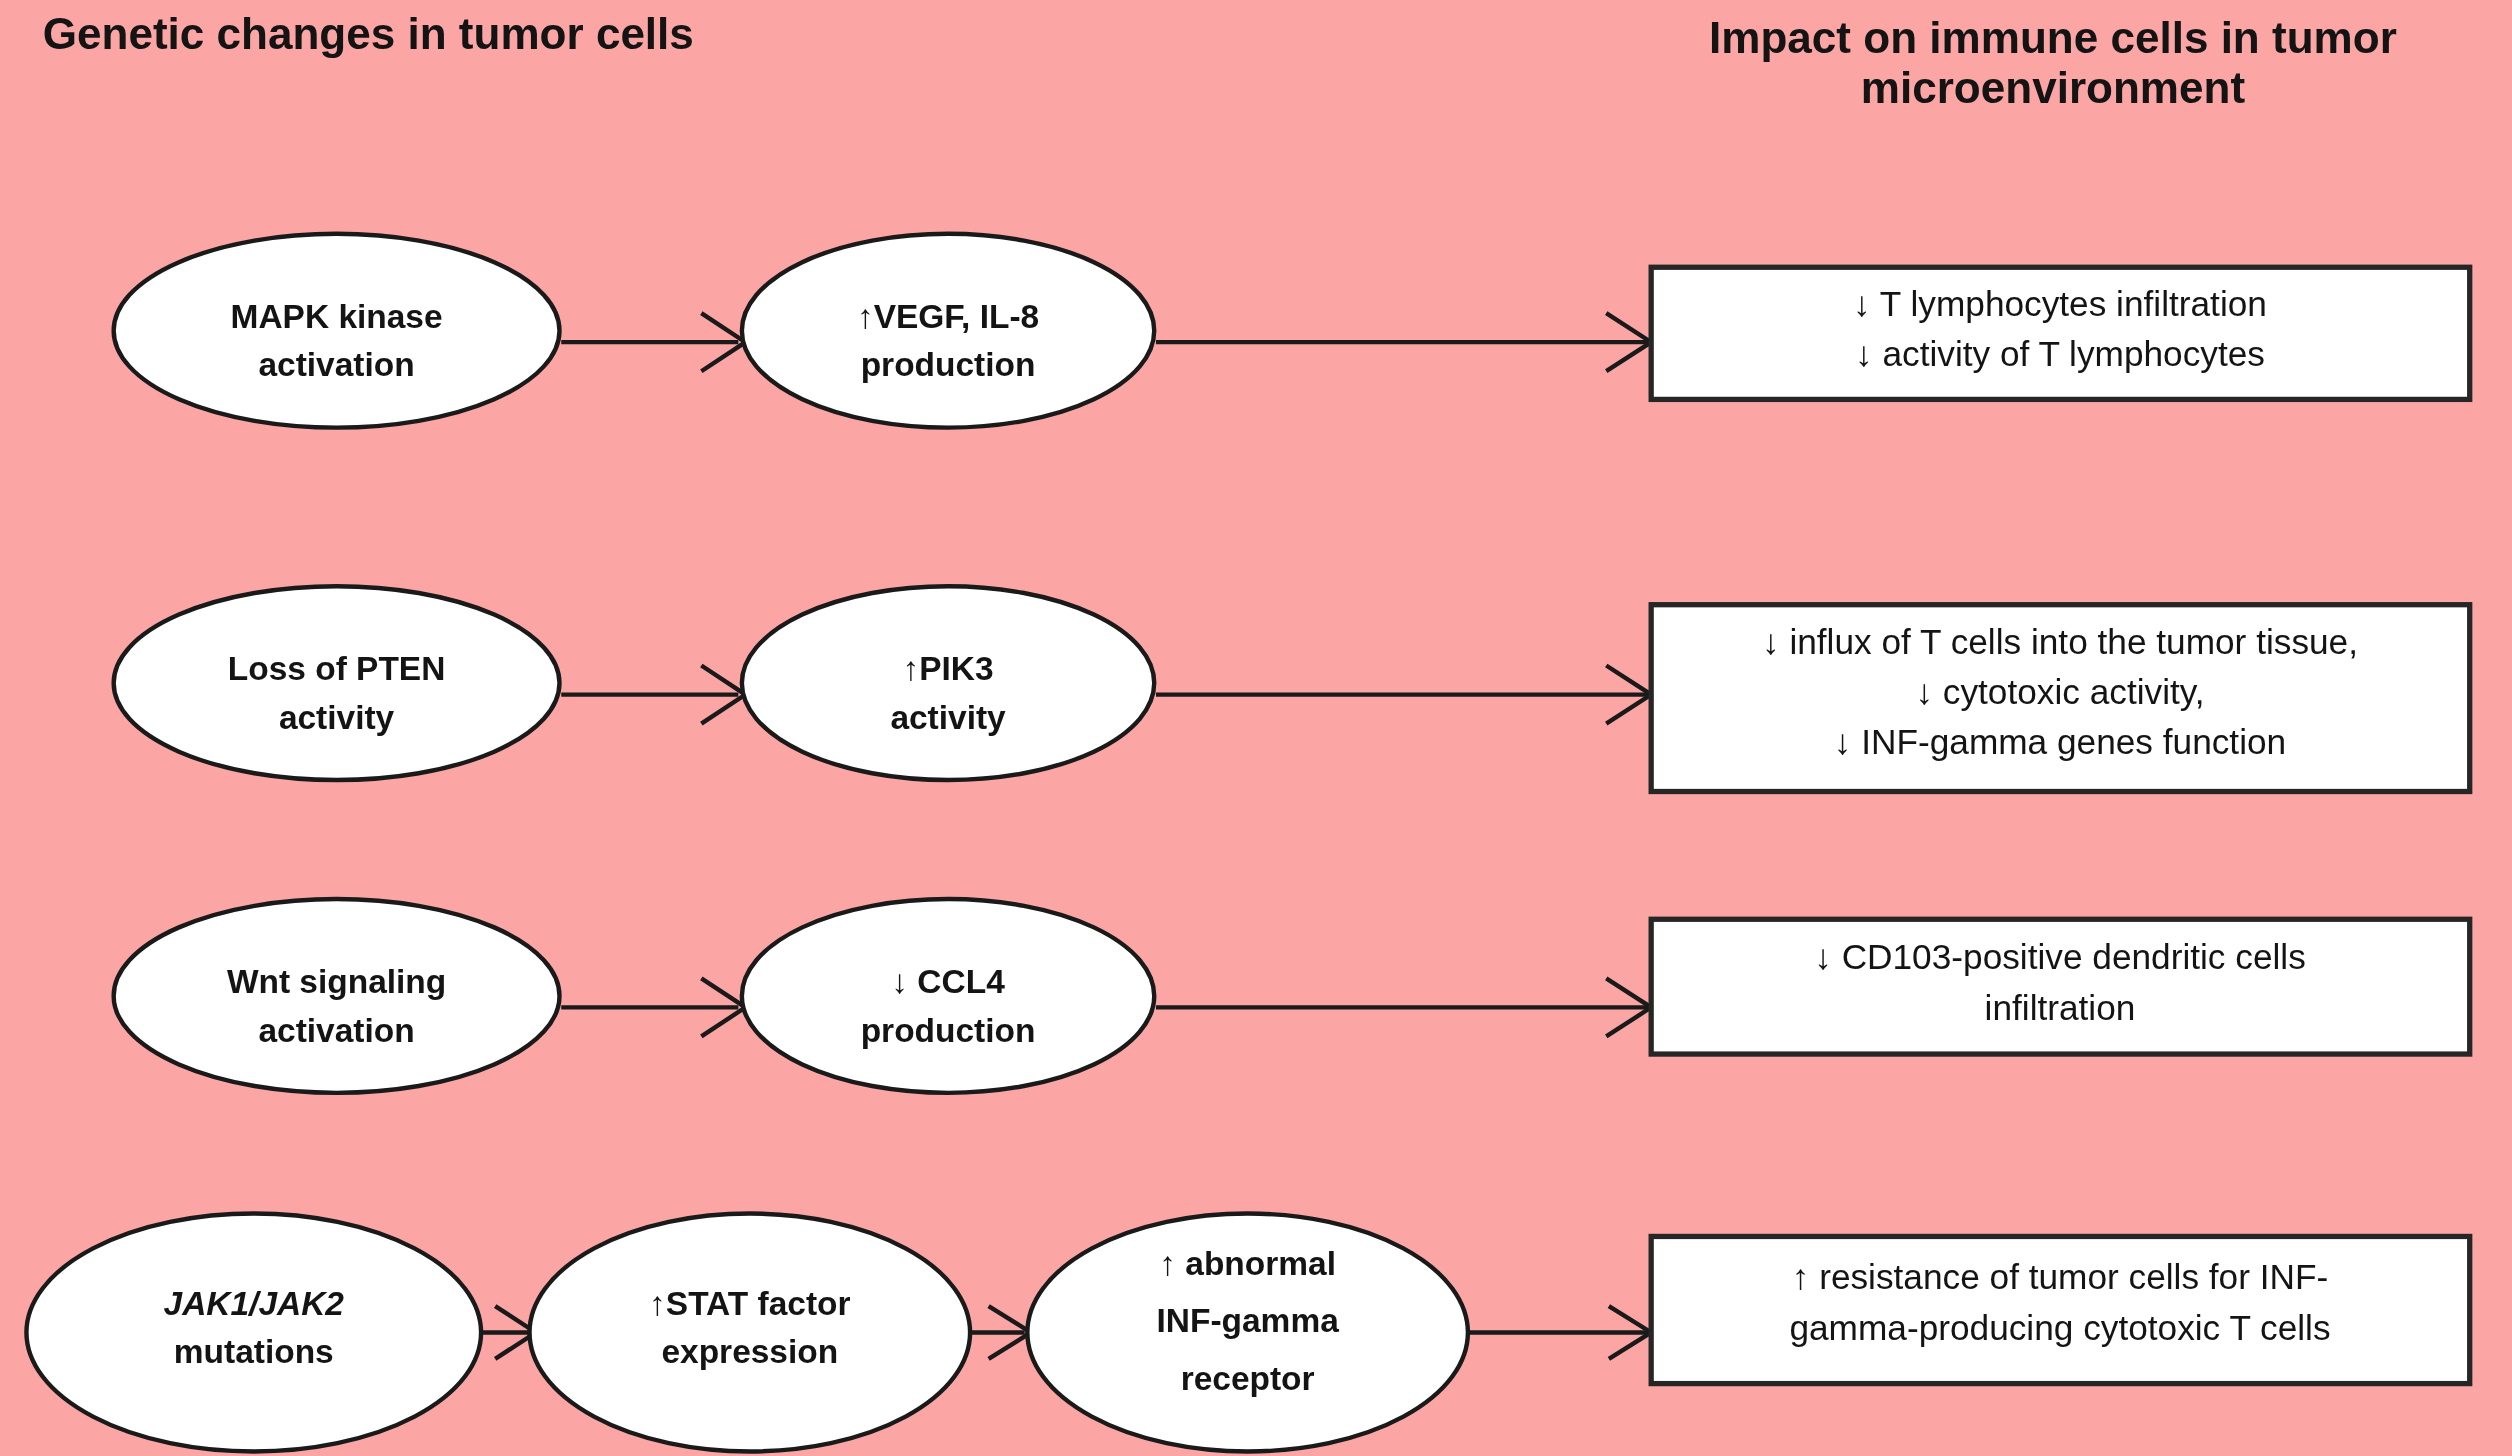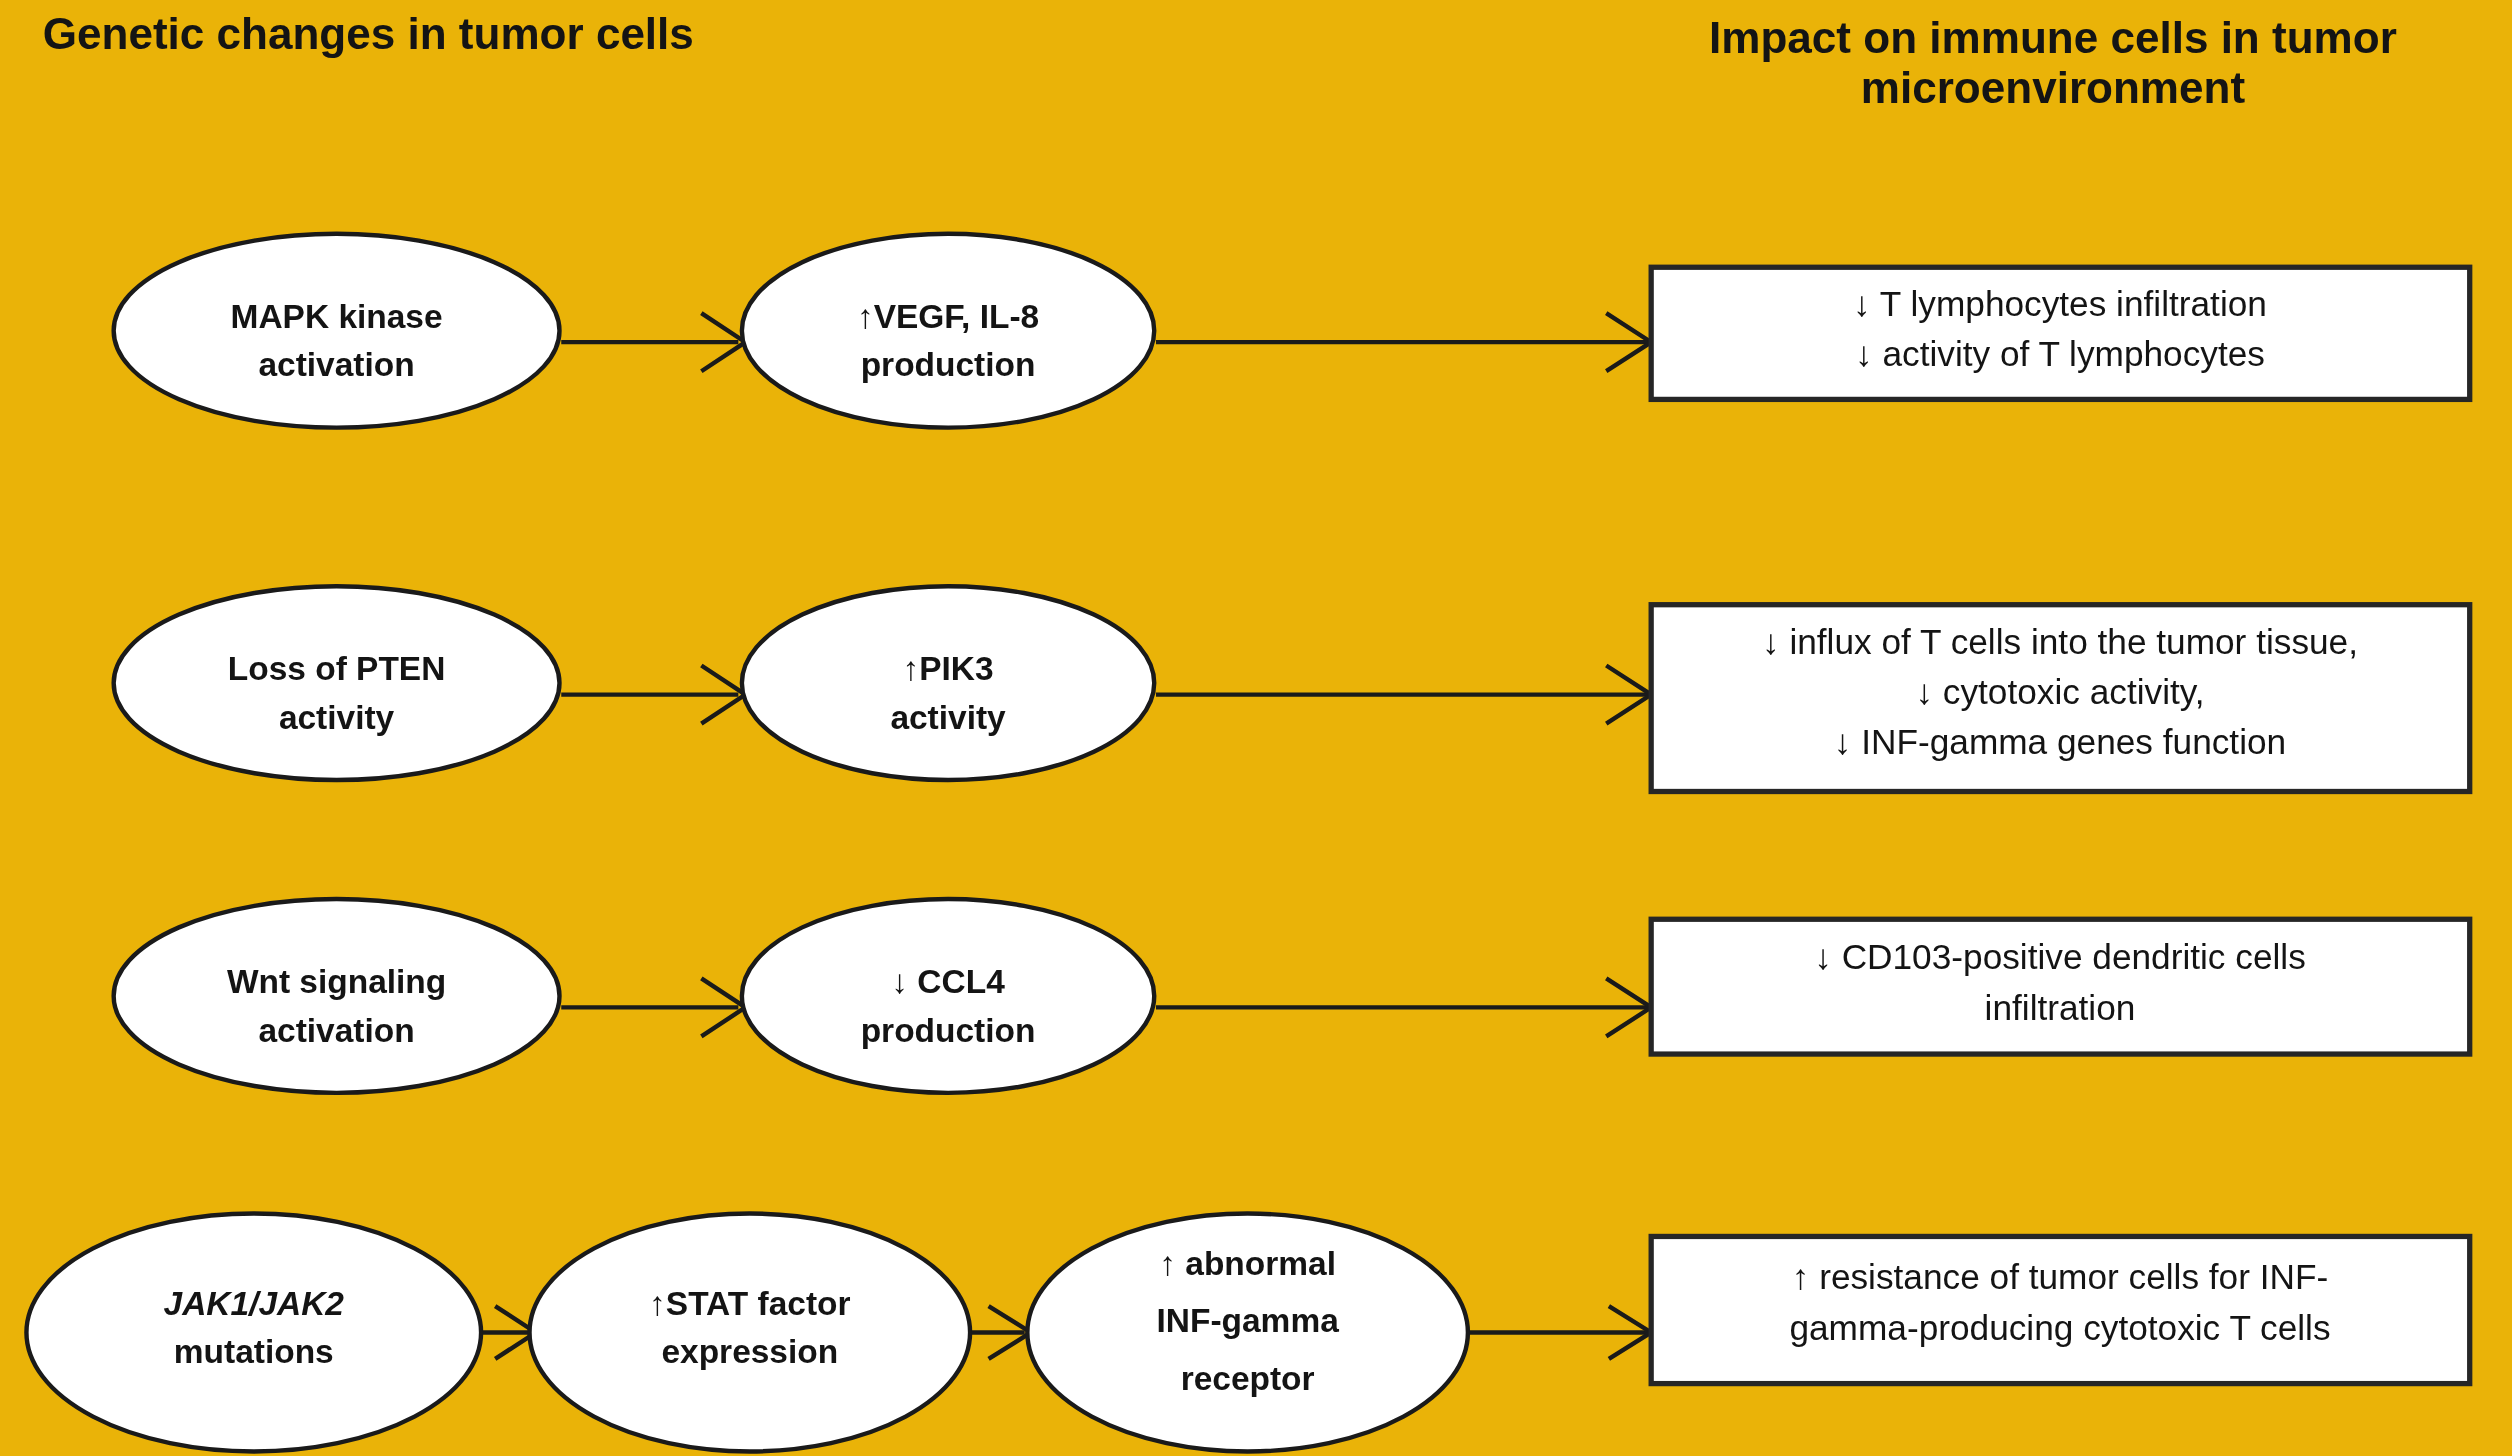--- a/index.html
+++ b/index.html
@@ -8,21 +8,21 @@
     background: #ffffff;
   }
   body {
     font-family: "Liberation Sans", sans-serif;
     color: #1a1a1a;
   }
   #stage {
     position: relative;
     width: 2512px;
     height: 1457px;
-    background: #eab308;
+    background: #fca5a5;
     overflow: hidden;
   }
   #diagram {
     position: absolute;
     inset: 0;
     width: 2512px;
     height: 1457px;
     display: block;
   }
   .hdr {

